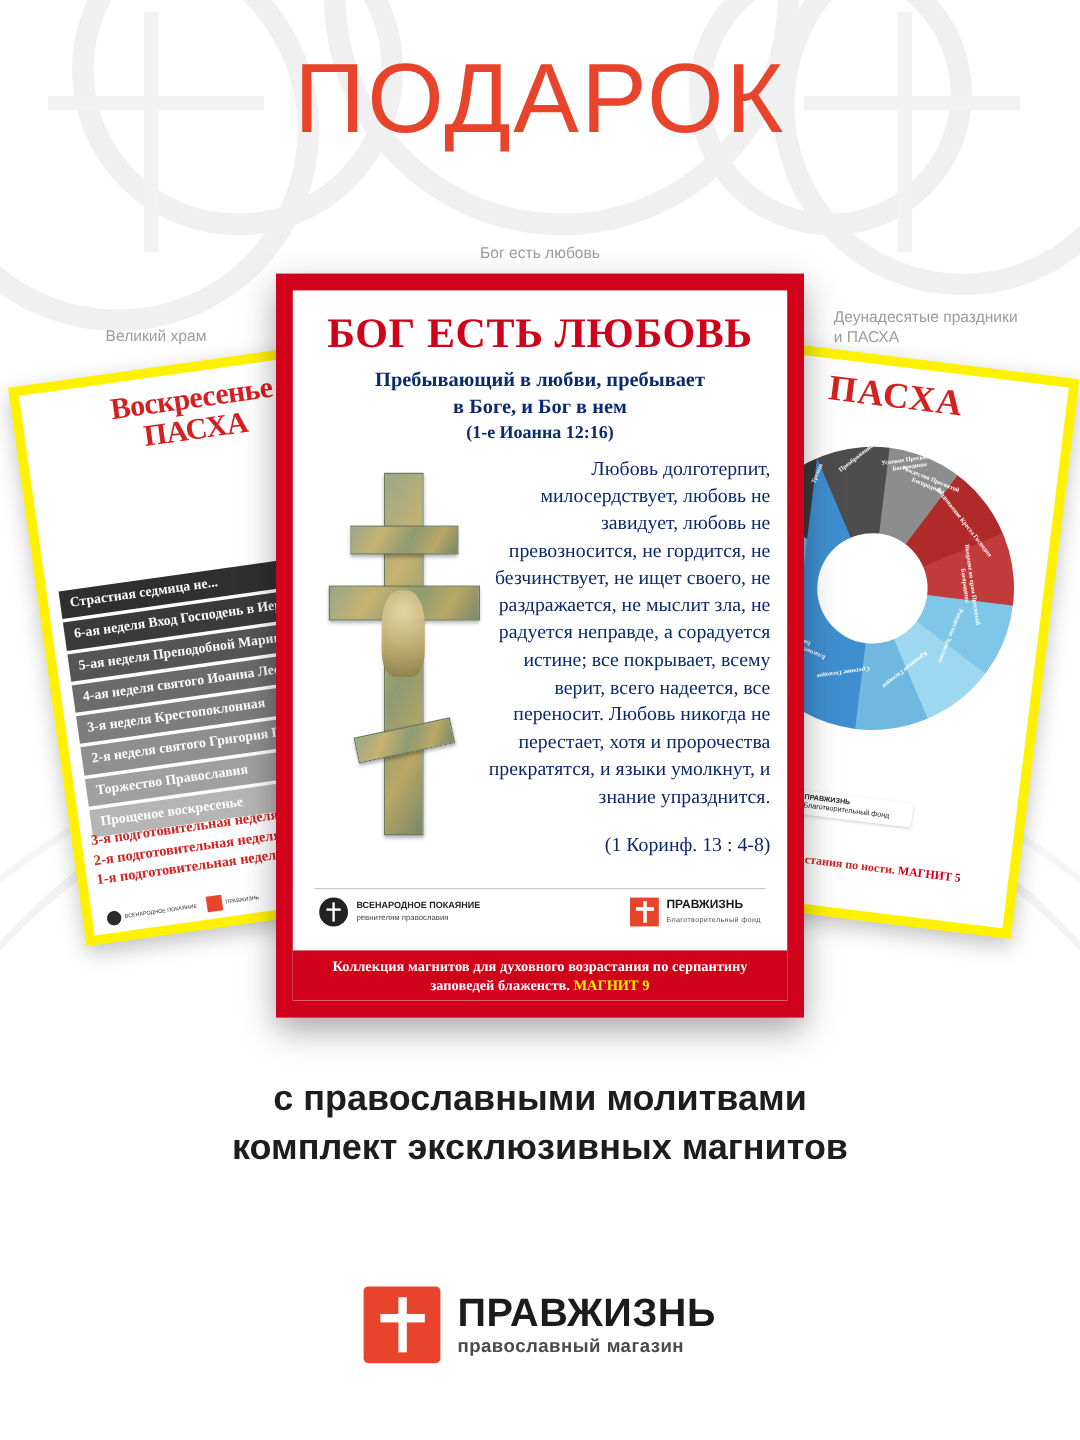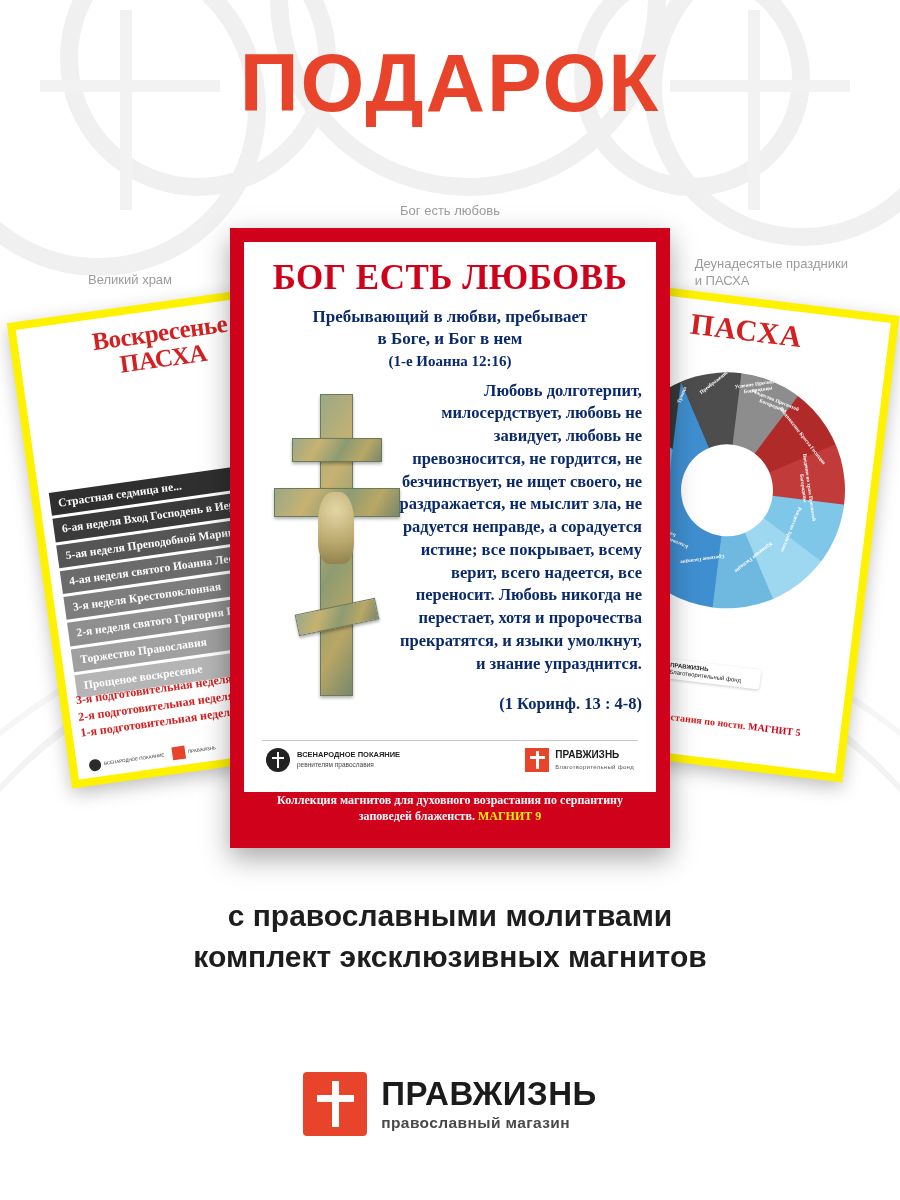--- a/index.html
+++ b/index.html
@@ -58,21 +58,21 @@
   }
 
   
   .headline {
     position: absolute;
     top: 36px;
     left: 0;
     width: 900px;
     text-align: center;
     font-size: 82px;
-    font-weight: bold;
+    font-weight: normal;
     letter-spacing: 2px;
     color: #e8442b;
     z-index: 5;
   }
 
   
   .cap {
     position: absolute;
     color: #9b9b9b;
     font-size: 13px;
@@ -312,21 +312,20 @@
     color: #0b2a6b;
     font-family: "Liberation Serif", serif;
     font-weight: bold;
     font-size: 15px;
     margin-top: 3px;
   }
   .pc-body {
     position: relative;
     flex: 1;
     margin-top: 6px;
-    font-weight: bold;
   }
   .pc-text {
     position: absolute;
     right: 14px;
     top: 4px;
     width: 252px;
     text-align: right;
     color: #0b2a6b;
     font-family: "Liberation Serif", serif;
     font-size: 16.5px;
@@ -464,20 +463,21 @@
     left: 0; bottom: 0;
     width: 100%;
     height: 42px;
     background: #d0021b;
     color: #ffffff;
     font-family: "Liberation Serif", serif;
     font-weight: bold;
     font-size: 12px;
     line-height: 1.35;
     display: flex;
+    align-items: center;
     justify-content: center;
     text-align: center;
     box-sizing: border-box;
     padding: 0 16px;
   }
   .pc-strip .magnit { color: #fff200; }
 
   
   .sub-headline {
     position: absolute;

